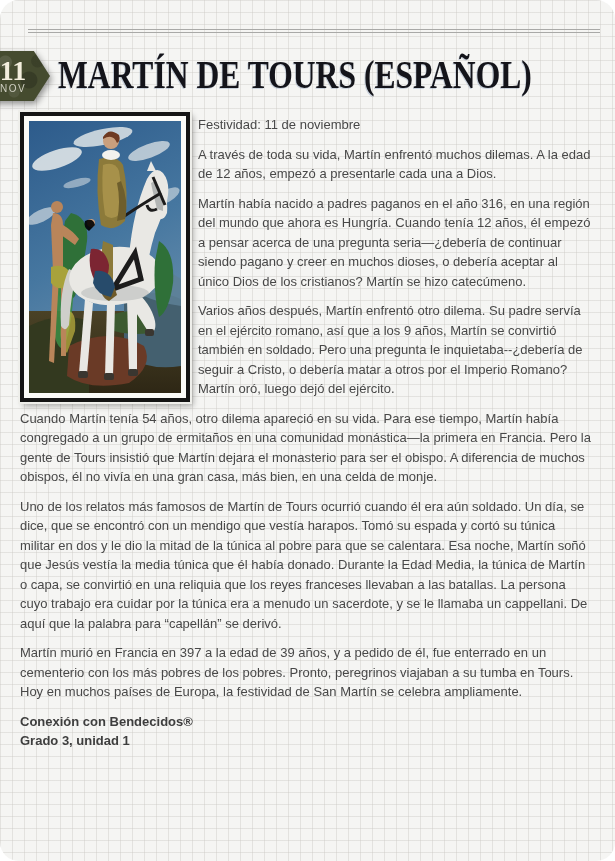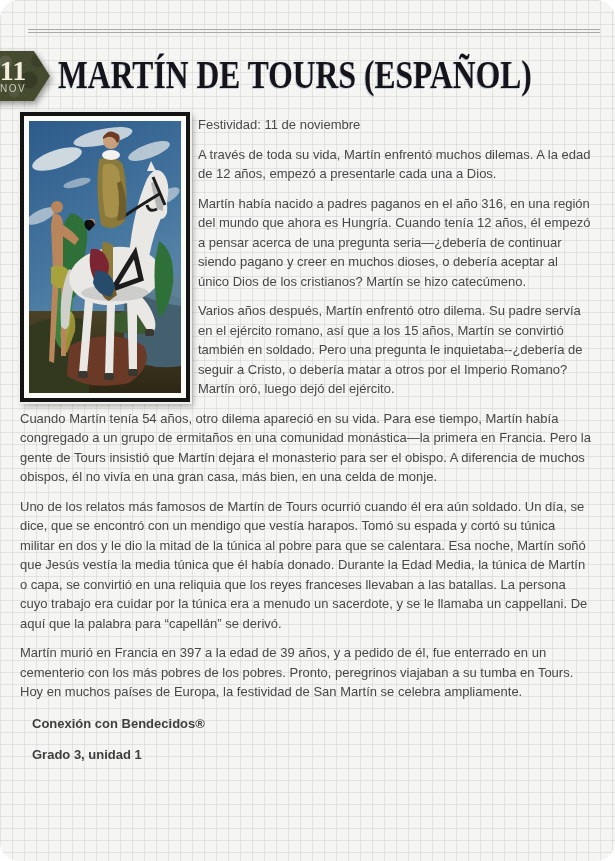--- a/index.html
+++ b/index.html
@@ -68,21 +68,21 @@
     margin:0 8px 6px 0; padding:5px;
     background:#fbfbf8;
     border:4px solid #141414;
     box-shadow:0 0 0 2px #eeeeea, 3px 4px 6px rgba(0,0,0,0.32);
   }
   .painting-frame svg { display:block; }
 
   .meta { padding-top:3px; margin:0 0 10px 0; }
   .meta p { margin:0; }
   p.para { margin:0 0 10px 0; }
-  p.footer-line { margin:12px; font-weight:bold; color:#3e3e3e; }
+  p.footer-line { margin:0; font-weight:bold; color:#3e3e3e; }
 </style>
 </head>
 <body>
 
 <div class="page">
 
   <div class="top-rule"></div>
 
   <div class="badge-wrap">
     <div class="date-badge">
@@ -190,21 +190,21 @@
         <path d="M130 120 Q146 130 144 162 Q140 190 130 196 Q124 170 126 140 Z" fill="#2f7038"></path>
       </svg>
     </figure>
 
     <div class="meta">
       <p>Festividad: 11 de noviembre</p>
     </div>
 
     <p class="para">A través de toda su vida, Martín enfrentó muchos dilemas. A la edad de 12 años, empezó a presentarle cada una a Dios.</p>
     <p class="para">Martín había nacido a padres paganos en el año 316, en una región del mundo que ahora es Hungría. Cuando tenía 12 años, él empezó a pensar acerca de una pregunta seria—¿debería de continuar siendo pagano y creer en muchos dioses, o debería aceptar al único Dios de los cristianos? Martín se hizo catecúmeno.</p>
-    <p class="para">Varios años después, Martín enfrentó otro dilema. Su padre servía en el ejército romano, así que a los 15 años, Martín se convirtió también en soldado. Pero una pregunta le inquietaba--¿debería de seguir a Cristo, o debería matar a otros por el Imperio Romano? Martín oró, luego dejó del ejército.</p>
+    <p class="para">Varios años después, Martín enfrentó otro dilema. Su padre servía en el ejército romano, así que a los 9 años, Martín se convirtió también en soldado. Pero una pregunta le inquietaba--¿debería de seguir a Cristo, o debería matar a otros por el Imperio Romano? Martín oró, luego dejó del ejército.</p>
     <p class="para">Cuando Martín tenía 54 años, otro dilema apareció en su vida. Para ese tiempo, Martín había congregado a un grupo de ermitaños en una comunidad monástica—la primera en Francia. Pero la gente de Tours insistió que Martín dejara el monasterio para ser el obispo. A diferencia de muchos obispos, él no vivía en una gran casa, más bien, en una celda de monje.</p>
     <p class="para">Uno de los relatos más famosos de Martín de Tours ocurrió cuando él era aún soldado. Un día, se dice, que se encontró con un mendigo que vestía harapos. Tomó su espada y cortó su túnica militar en dos y le dio la mitad de la túnica al pobre para que se calentara. Esa noche, Martín soñó que Jesús vestía la media túnica que él había donado. Durante la Edad Media, la túnica de Martín o capa, se convirtió en una reliquia que los reyes franceses llevaban a las batallas. La persona cuyo trabajo era cuidar por la túnica era a menudo un sacerdote, y se le llamaba un cappellani. De aquí que la palabra para “capellán” se derivó.</p>
     <p class="para">Martín murió en Francia en 397 a la edad de 39 años, y a pedido de él, fue enterrado en un cementerio con los más pobres de los pobres. Pronto, peregrinos viajaban a su tumba en Tours. Hoy en muchos países de Europa, la festividad de San Martín se celebra ampliamente.</p>
 
     <p class="footer-line">Conexión con Bendecidos®</p>
     <p class="footer-line">Grado 3, unidad 1</p>
 
   </article>
 </div>
 

